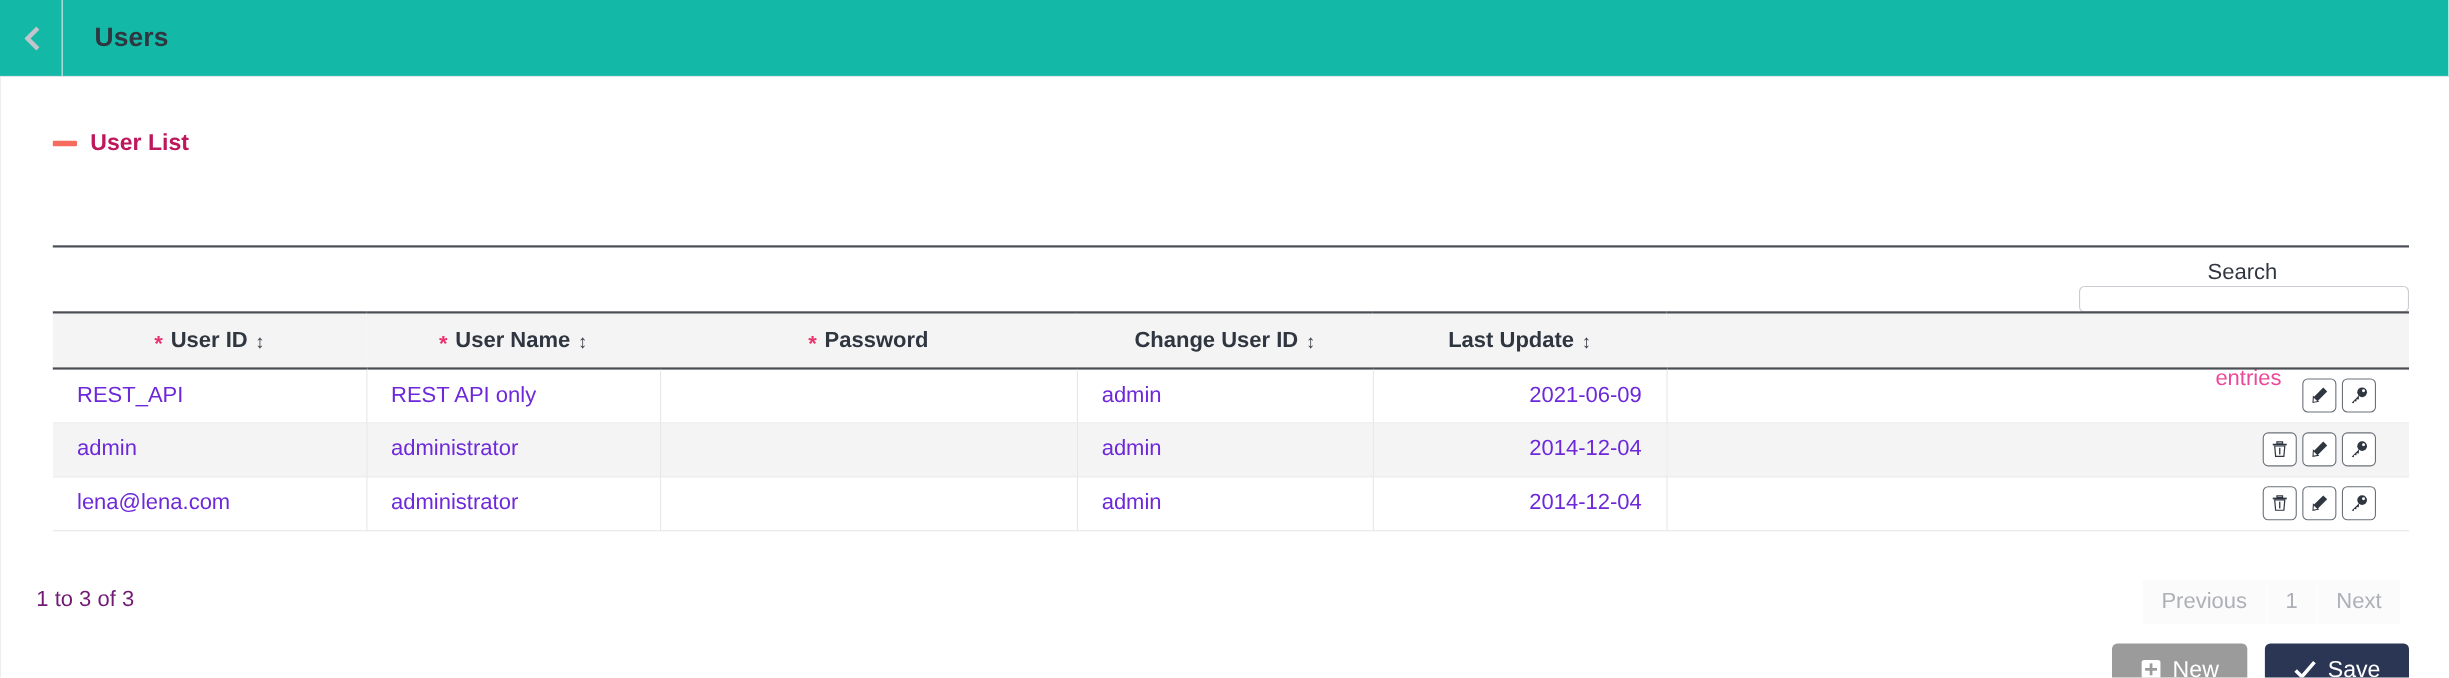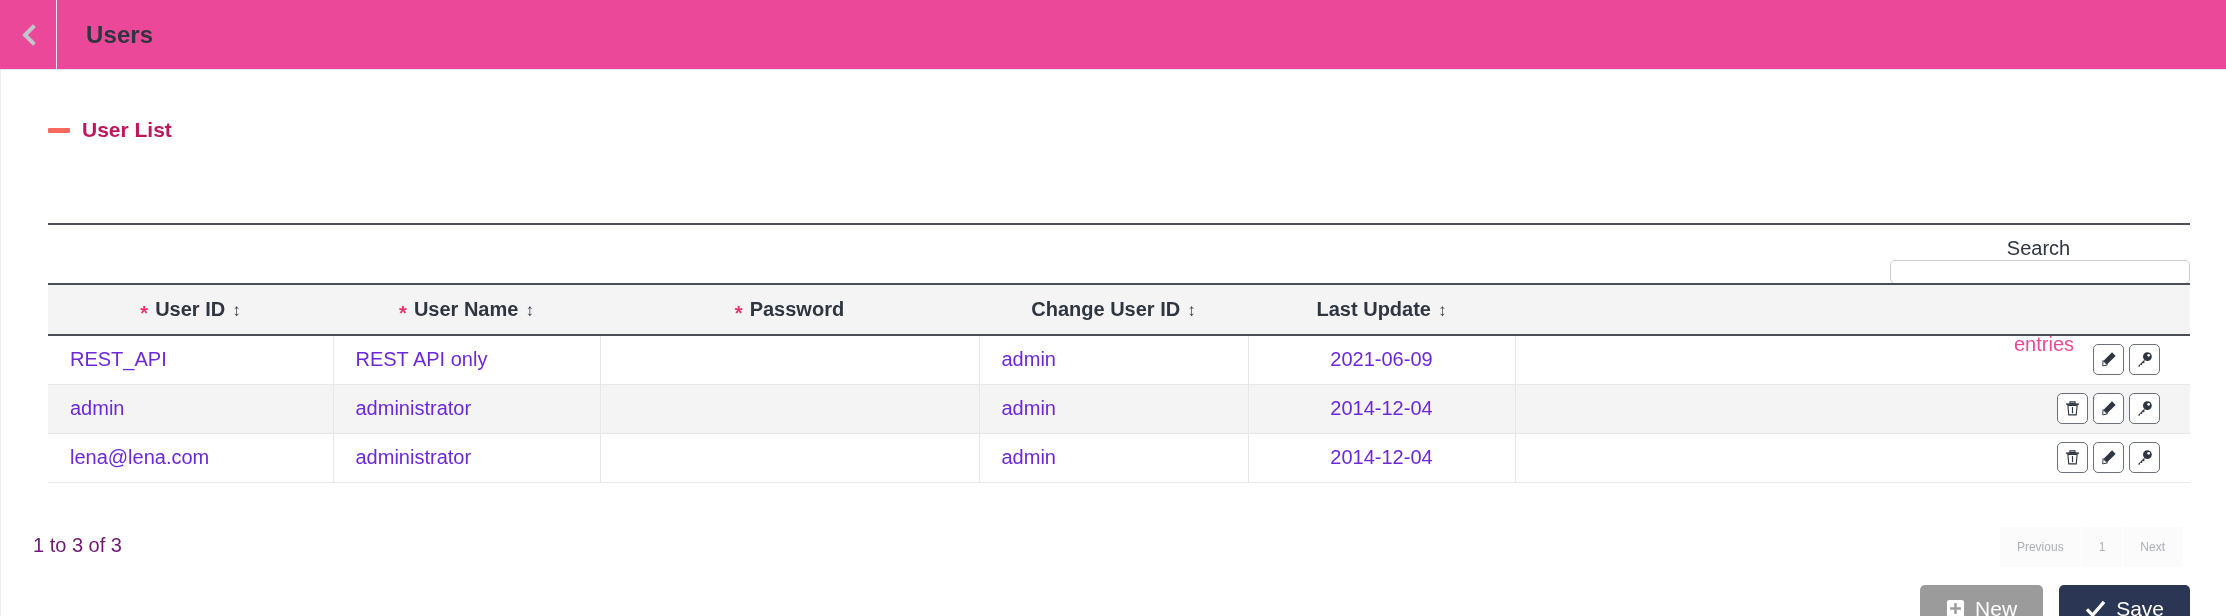--- a/index.html
+++ b/index.html
@@ -15,21 +15,21 @@
     overflow: hidden;
     position: relative;
   }
 
   
   .topbar {
     position: absolute;
     left: 0; top: 0;
     width: 2226px;
     height: 70px;
-    background: #ec4899;
+    background: #14b8a6;
     border-bottom: 1px solid #e3e5e8;
     box-sizing: border-box;
   }
   .sidebar-stub {
     position: absolute;
     left: 0; top: 0;
     width: 57px;
     height: 69px;
     border-right: 1px solid #e6e8eb;
     box-sizing: border-box;
@@ -206,21 +206,21 @@
     border-right: 1px solid #e6e7e9;
     padding: 0 22px;
     vertical-align: middle;
     box-sizing: border-box;
     white-space: nowrap;
     overflow: hidden;
   }
   .data-table tbody tr.alt td {
     background: #f4f4f5;
   }
-  .data-table tbody td.center { text-align: center; }
+  .data-table tbody td.center { text-align: right; }
   .data-table tbody td.last { border-right: none; }
 
   .action-cell {
     padding: 0 30px 0 0 !important;
     text-align: right;
   }
   .action-wrap {
     display: flex;
     justify-content: flex-end;
     align-items: center;
@@ -256,21 +256,21 @@
     display: flex;
     align-items: center;
   }
   .page-btn {
     height: 40px;
     min-width: 40px;
     padding: 0 17px;
     display: flex;
     align-items: center;
     justify-content: center;
-    font-size: 12px;
+    font-size: 20px;
     color: #adb0b5;
     background: #fbfbfc;
     border: none;
     cursor: pointer;
     font-family: "Liberation Sans", sans-serif;
     margin-left: 1px;
   }
 
   
   .form-actions {

